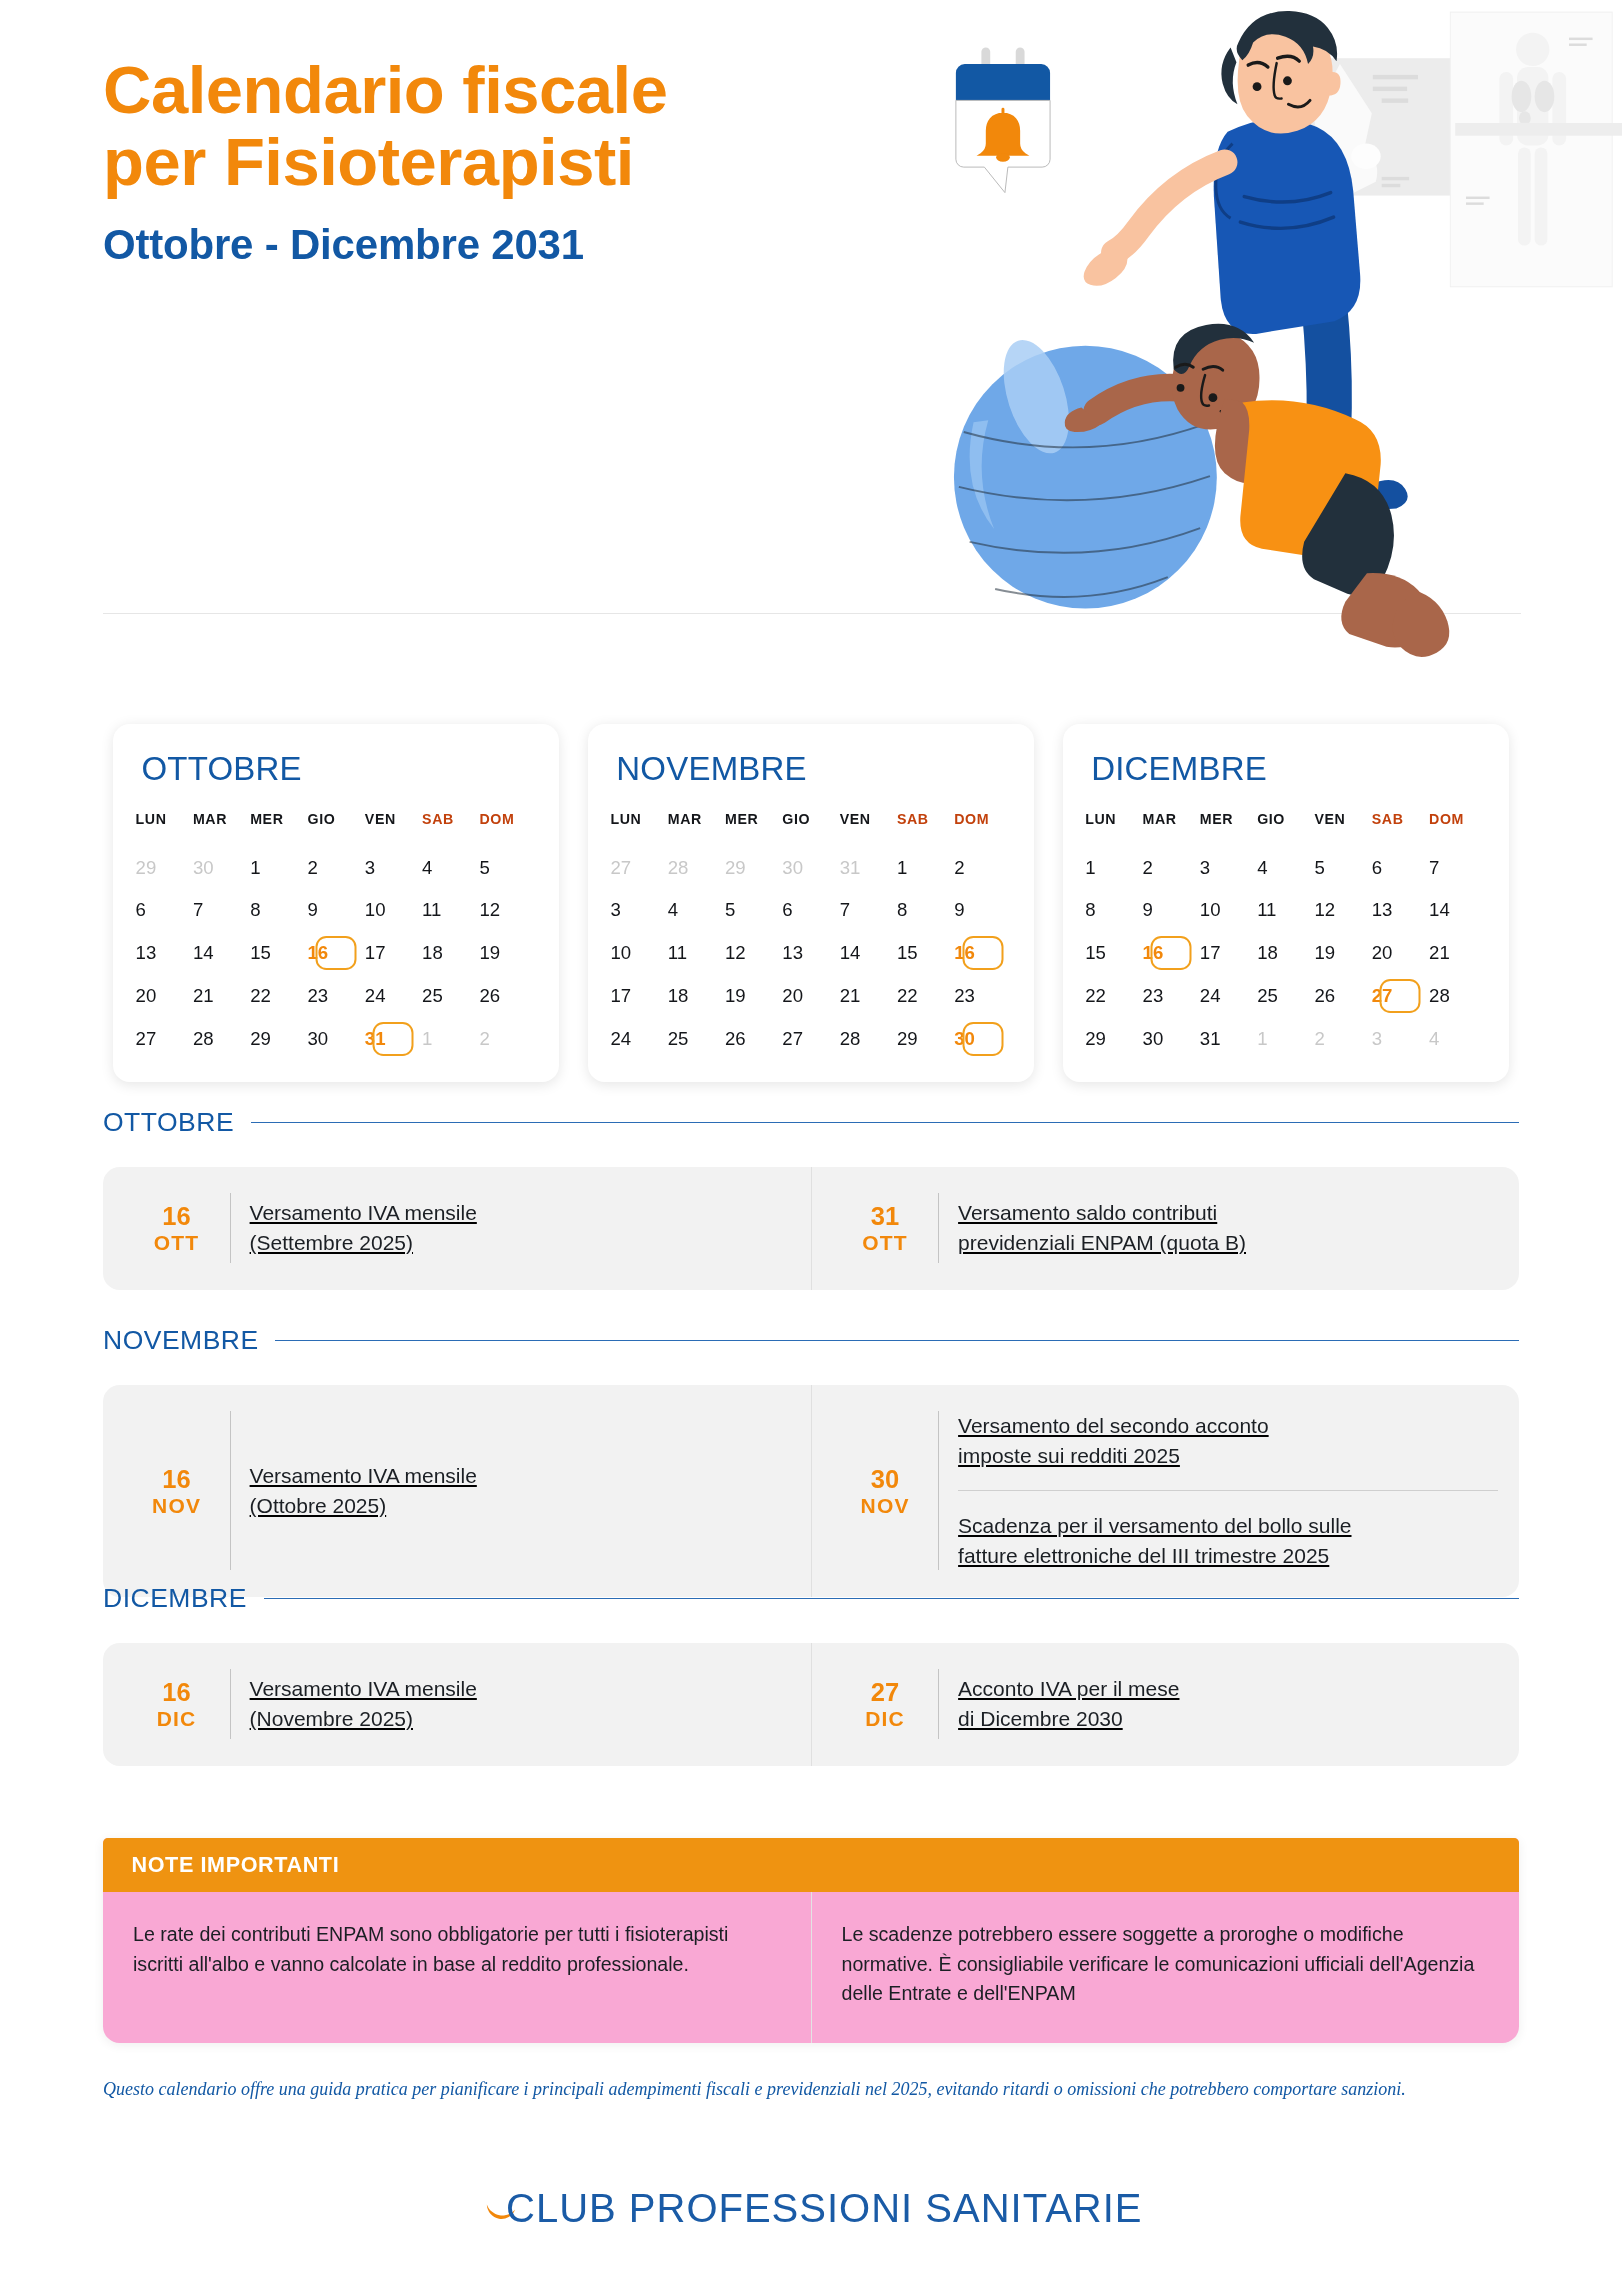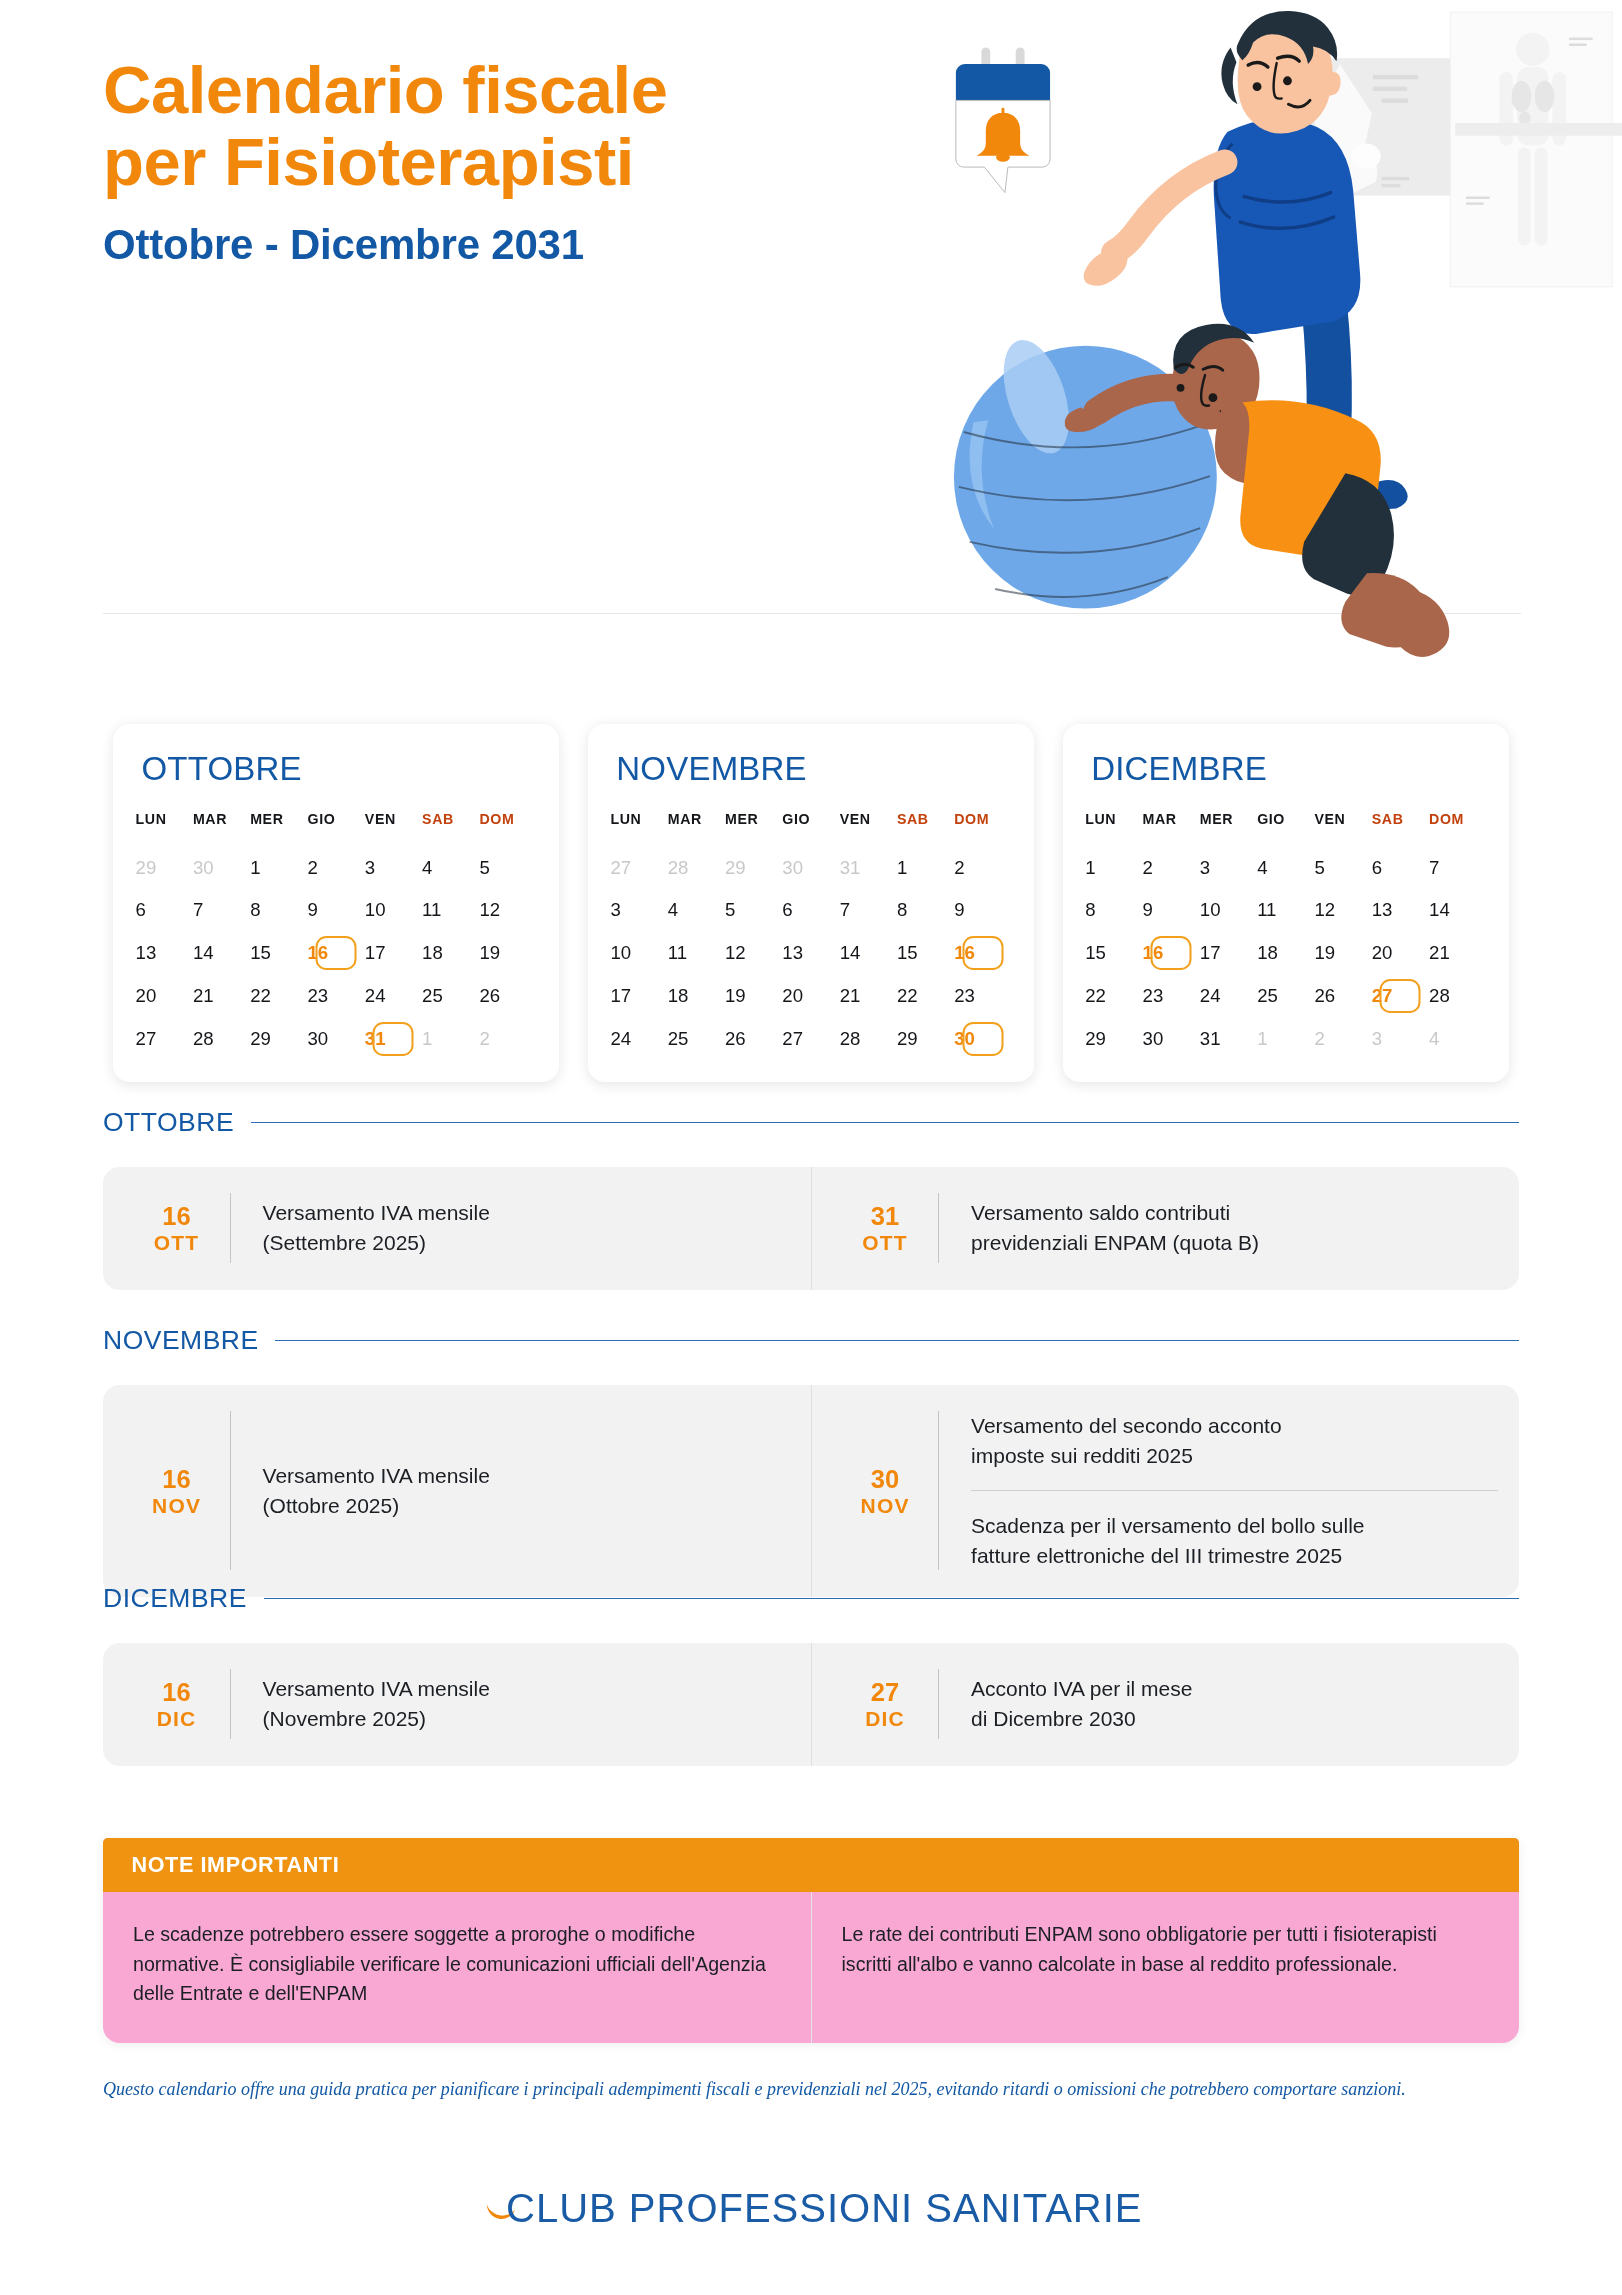--- a/index.html
+++ b/index.html
@@ -183,26 +183,27 @@
     letter-spacing: 0.2px;
   }
   .dl-date .m {
     font-size: 21px;
     font-weight: 700;
     letter-spacing: 1.2px;
   }
   .dl-body {
     flex: 1;
     border-left: 1.5px solid #c4c4c4;
-    padding-left: 32px;
+    padding-left: 19px;
     align-self: stretch;
     display: flex;
     flex-direction: column;
     justify-content: center;
     gap: 0;
+    text-decoration: underline;
   }
   .dl-txt {
     font-size: 21px;
     line-height: 1.42;
     color: #1b1f24;
     font-weight: 400;
   }
   .dl-sep {
     height: 1px;
     background: #cfcfcf;
@@ -635,22 +636,22 @@
             <div class="dl-txt" style="white-space: pre-line;">Acconto IVA per il mese
 di Dicembre 2030</div>
           </div>
         </div>
       </div>
     </div>
 
   <div class="notes">
     <div class="notes-head">NOTE IMPORTANTI</div>
     <div class="notes-body">
+      <div class="note-col">Le rate dei contributi ENPAM sono obbligatorie per tutti i fisioterapisti iscritti all'albo e vanno calcolate in base al reddito professionale.</div>
       <div class="note-col">Le scadenze potrebbero essere soggette a proroghe o modifiche normative. È consigliabile verificare le comunicazioni ufficiali dell'Agenzia delle Entrate e dell'ENPAM</div>
-      <div class="note-col">Le rate dei contributi ENPAM sono obbligatorie per tutti i fisioterapisti iscritti all'albo e vanno calcolate in base al reddito professionale.</div>
     </div>
   </div>
 
   <div class="foot-note">Questo calendario offre una guida pratica per pianificare i principali adempimenti fiscali e previdenziali nel 2025, evitando ritardi o omissioni che potrebbero comportare sanzioni.</div>
 
   <div class="logo">
     <span class="mark">
       <svg viewBox="0 0 86 86" xmlns="http://www.w3.org/2000/svg" aria-hidden="true">
         <path d="M14 34 a30 30 0 0 0 58 10 a34 34 0 0 1 -58 -10 z" fill="#F2880B"></path>
       </svg>

